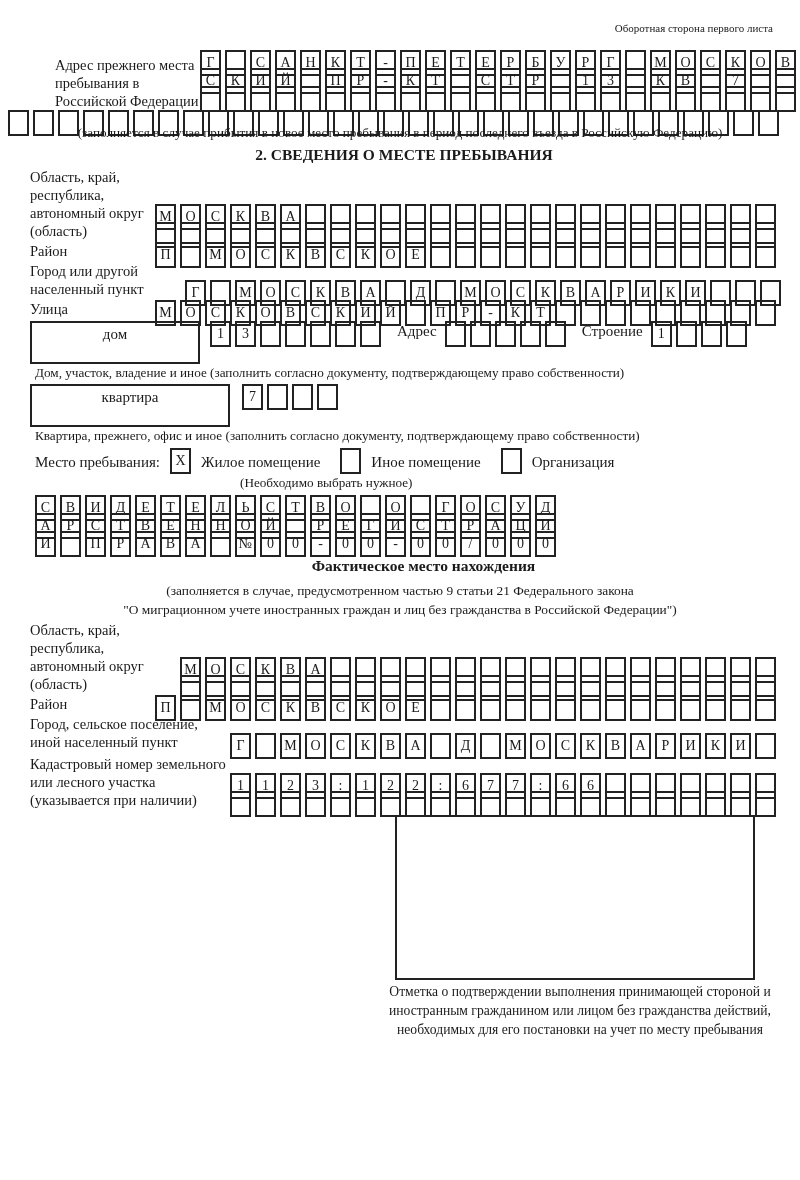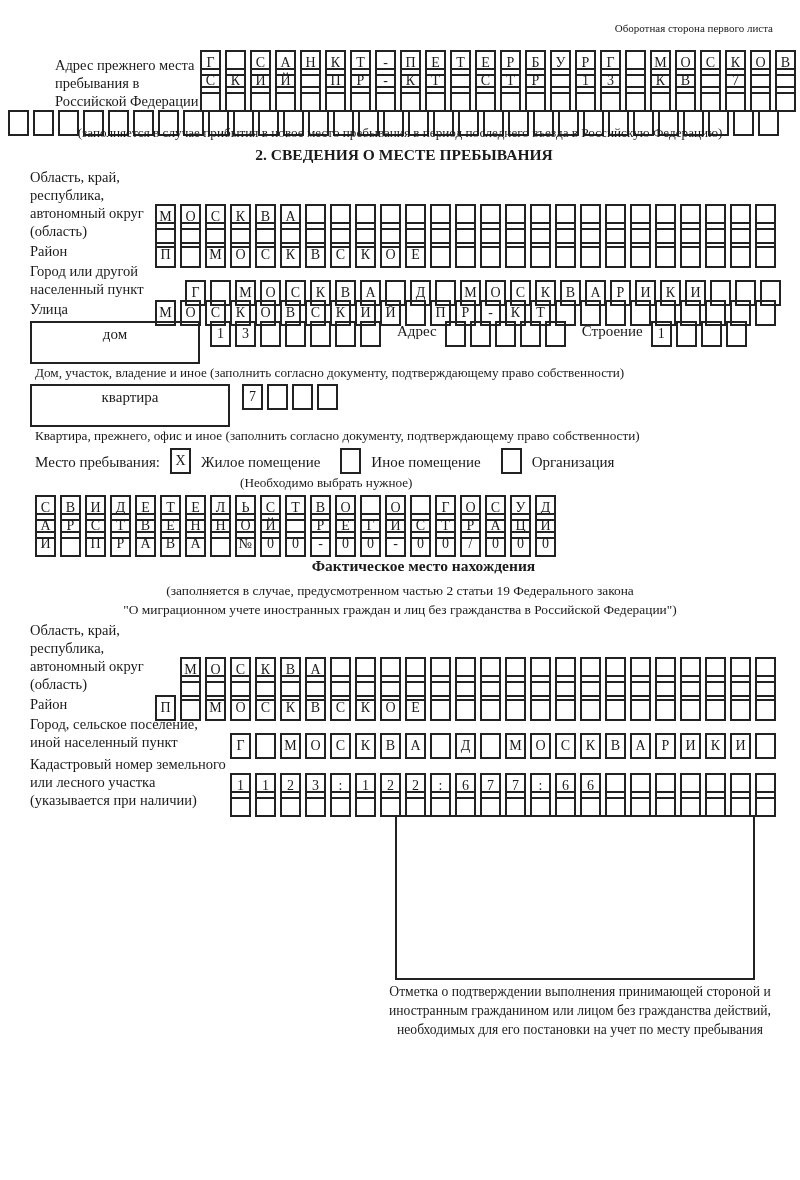--- a/index.html
+++ b/index.html
@@ -114,21 +114,21 @@
 
   <div class="doc-block flexrow">
     <div>
       <div class="cellrow"><div class="cell">С</div><div class="cell">В</div><div class="cell">И</div><div class="cell">Д</div><div class="cell">Е</div><div class="cell">Т</div><div class="cell">Е</div><div class="cell">Л</div><div class="cell">Ь</div><div class="cell">С</div><div class="cell">Т</div><div class="cell">В</div><div class="cell">О</div><div class="cell"></div><div class="cell">О</div><div class="cell"></div><div class="cell">Г</div><div class="cell">О</div><div class="cell">С</div><div class="cell">У</div><div class="cell">Д</div></div>
       <div class="cellrow"><div class="cell">А</div><div class="cell">Р</div><div class="cell">С</div><div class="cell">Т</div><div class="cell">В</div><div class="cell">Е</div><div class="cell">Н</div><div class="cell">Н</div><div class="cell">О</div><div class="cell">Й</div><div class="cell"></div><div class="cell">Р</div><div class="cell">Е</div><div class="cell">Г</div><div class="cell">И</div><div class="cell">С</div><div class="cell">Т</div><div class="cell">Р</div><div class="cell">А</div><div class="cell">Ц</div><div class="cell">И</div></div>
       <div class="cellrow"><div class="cell">И</div><div class="cell"></div><div class="cell">П</div><div class="cell">Р</div><div class="cell">А</div><div class="cell">В</div><div class="cell">А</div><div class="cell"></div><div class="cell">№</div><div class="cell">0</div><div class="cell">0</div><div class="cell">-</div><div class="cell">0</div><div class="cell">0</div><div class="cell">-</div><div class="cell">0</div><div class="cell">0</div><div class="cell">/</div><div class="cell">0</div><div class="cell">0</div><div class="cell">0</div></div>
     </div>
   </div>
 
   <div class="fact-title">Фактическое место нахождения</div>
-  <div class="fact-note">(заполняется в случае, предусмотренном частью 2 статьи 19 Федерального закона</div>
+  <div class="fact-note">(заполняется в случае, предусмотренном частью 9 статьи 21 Федерального закона</div>
   <div class="fact-note">"О миграционном учете иностранных граждан и лиц без гражданства в Российской Федерации")</div>
 
   <div class="frow flexrow">
     <div class="label w-oblast2">Область, край, республика, автономный округ (область)</div>
     <div>
       <div class="cellrow"><div class="cell">М</div><div class="cell">О</div><div class="cell">С</div><div class="cell">К</div><div class="cell">В</div><div class="cell">А</div><div class="cell"></div><div class="cell"></div><div class="cell"></div><div class="cell"></div><div class="cell"></div><div class="cell"></div><div class="cell"></div><div class="cell"></div><div class="cell"></div><div class="cell"></div><div class="cell"></div><div class="cell"></div><div class="cell"></div><div class="cell"></div><div class="cell"></div><div class="cell"></div><div class="cell"></div><div class="cell"></div></div>
       <div class="cellrow"><div class="cell"></div><div class="cell"></div><div class="cell"></div><div class="cell"></div><div class="cell"></div><div class="cell"></div><div class="cell"></div><div class="cell"></div><div class="cell"></div><div class="cell"></div><div class="cell"></div><div class="cell"></div><div class="cell"></div><div class="cell"></div><div class="cell"></div><div class="cell"></div><div class="cell"></div><div class="cell"></div><div class="cell"></div><div class="cell"></div><div class="cell"></div><div class="cell"></div><div class="cell"></div><div class="cell"></div></div>
     </div>
   </div>
 

